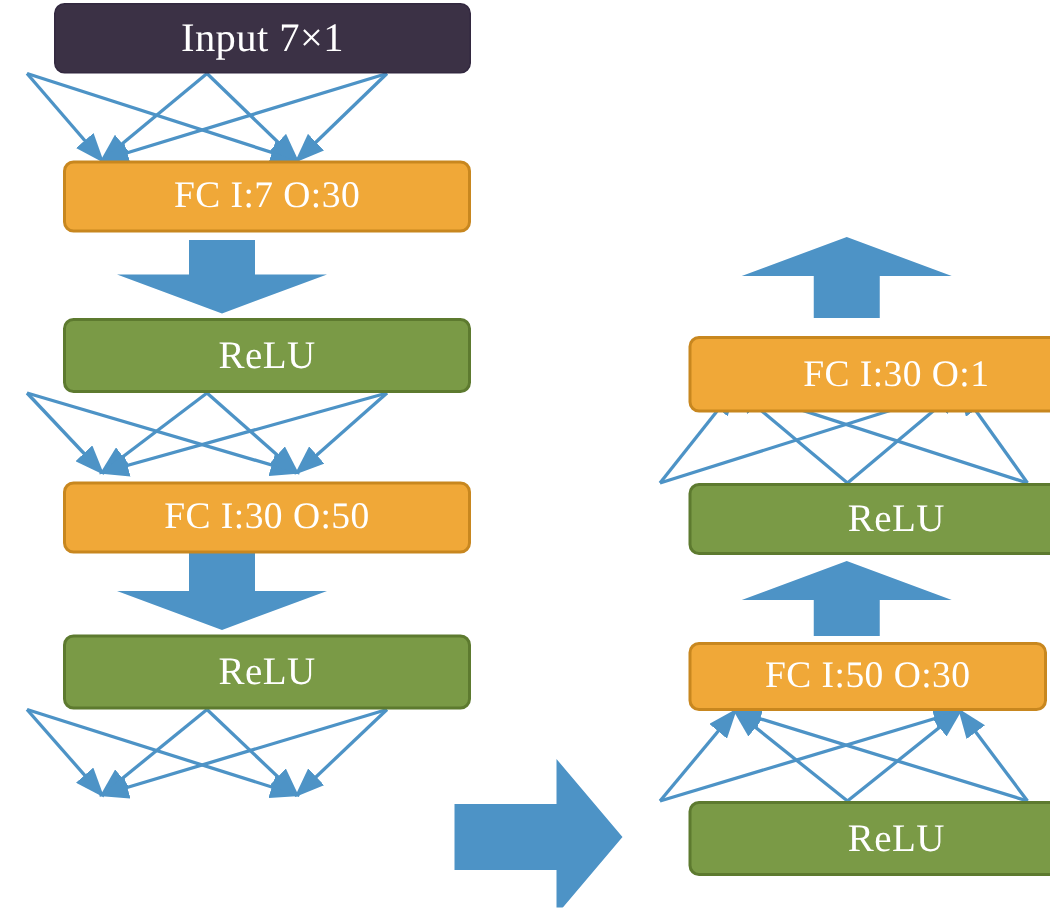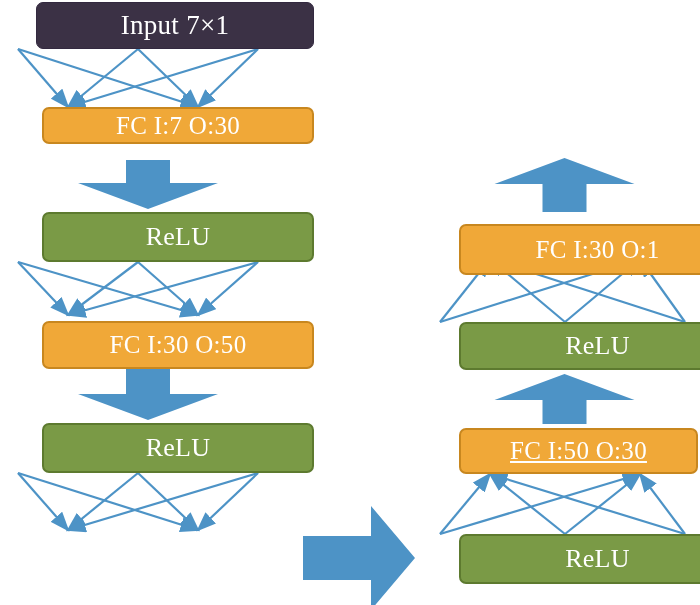--- a/index.html
+++ b/index.html
@@ -108,21 +108,21 @@
       <polygon points="126,368 170,368 170,394 218,394 148,420 78,394 126,394" fill="#4D93C6"></polygon>
       <polygon points="303,536 371,536 371,506 415,558 371,610 371,580 303,580" fill="#4D93C6"></polygon>
       <polygon points="542.5,212 586.5,212 586.5,184 634.5,184 564.5,158 494.5,184 542.5,184" fill="#4D93C6"></polygon>
       <polygon points="542.5,424 586.5,424 586.5,400 634.5,400 564.5,374 494.5,400 542.5,400" fill="#4D93C6"></polygon>
     </svg>
 
   <div class="node-box node-io" style="left:0px;top:2px;width:278px;height:47px;">
     <span>Input 7×1</span>
   </div>
 
-  <div class="node-box node-fc" style="left:6px;top:107px;width:272px;height:37px;align-items:center;">
+  <div class="node-box node-fc" style="left:6px;top:107px;width:272px;height:48px;align-items:center;">
     <span>FC I:7 O:30</span>
   </div>
 
   <div class="node-box node-relu" style="left:6px;top:212px;width:272px;height:50px;">
     <span>ReLU</span>
   </div>
 
   <div class="node-box node-fc" style="left:6px;top:321px;width:272px;height:48px;">
     <span>FC I:30 O:50</span>
   </div>
@@ -134,21 +134,21 @@
 
 
   <div class="node-box node-fc" style="left:423px;top:224px;width:277px;height:51px;">
     <span>FC I:30 O:1</span>
   </div>
 
   <div class="node-box node-relu" style="left:423px;top:322px;width:277px;height:48px;">
     <span>ReLU</span>
   </div>
 
-  <div class="node-box node-fc" style="left:423px;top:428px;width:239px;height:46px;text-decoration:underline;">
+  <div class="node-box node-fc" style="left:423px;top:428px;width:239px;height:46px;">
     <span>FC I:50 O:30</span>
   </div>
 
   <div class="node-box node-relu" style="left:423px;top:534px;width:277px;height:50px;">
     <span>ReLU</span>
   </div>
 
 </div>
 
 </body></html>

